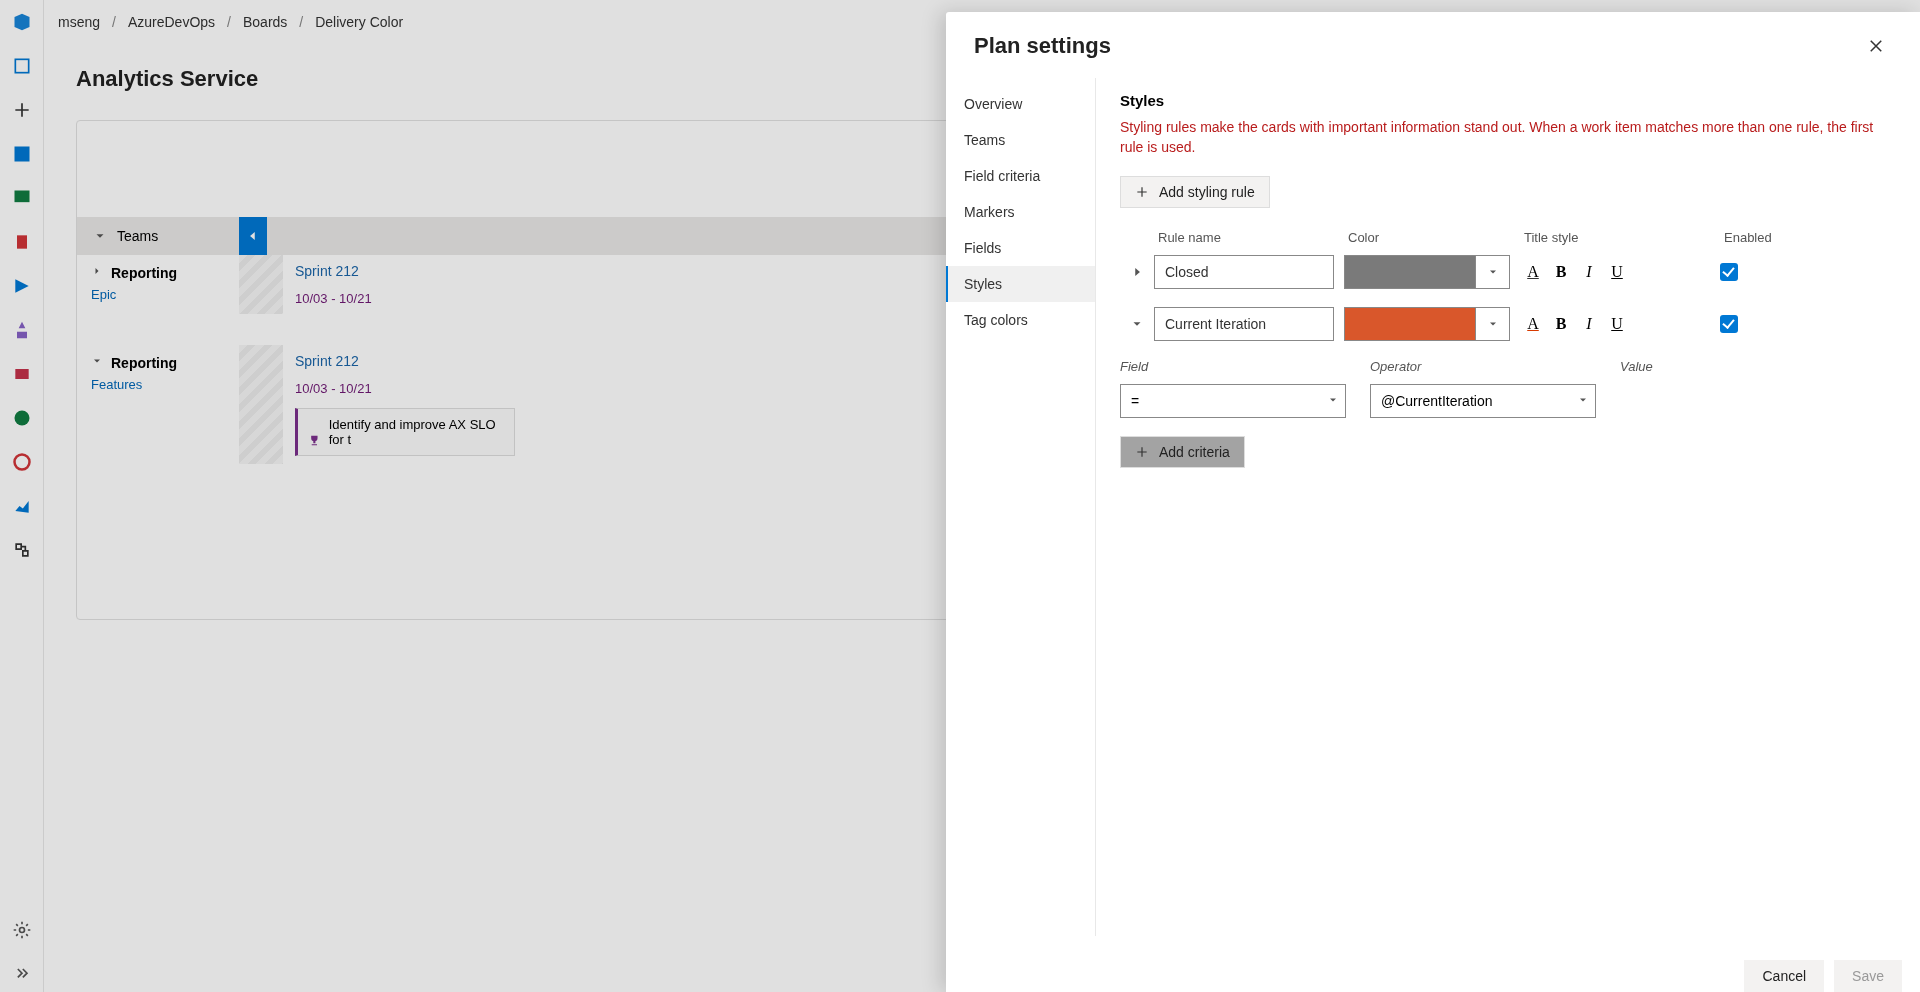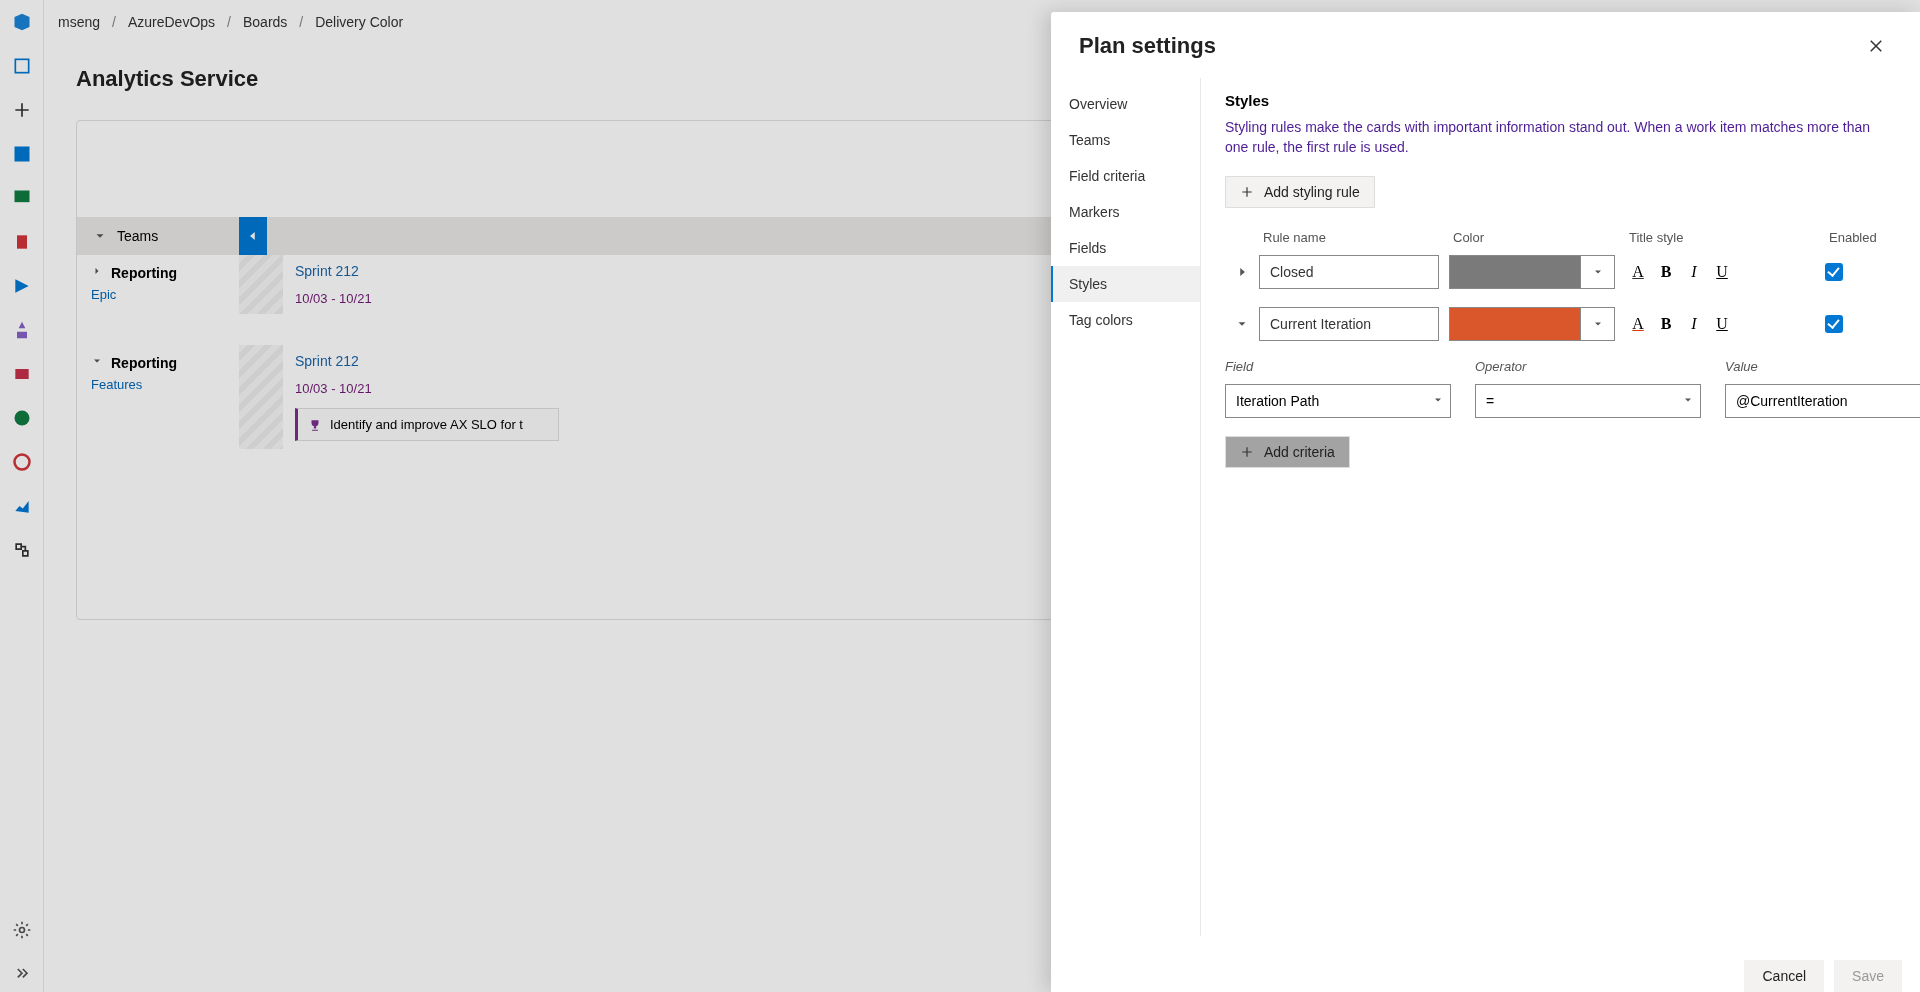--- a/index.html
+++ b/index.html
@@ -18,33 +18,33 @@
 
 
 .main { position: absolute; left: 44px; top: 44px; right: 0; bottom: 0; padding: 22px 32px; }
 .main h1 { font-size: 22px; font-weight: 600; color: #222; margin-bottom: 28px; }
 .plan-area { border: 1px solid #e1e1e1; border-radius: 4px; padding: 0; height: 500px; position: relative; overflow: hidden; }
 
 
 .dim { position: absolute; inset: 0; background: rgba(0,0,0,0.12); }
 
 
-.panel { position: absolute; top: 12px; right: 0; bottom: 0; width: 869px; background: #fff; box-shadow: -6px 0 20px rgba(0,0,0,0.15); border-top-left-radius: 3px; display: flex; flex-direction: column; }
+.panel { position: absolute; top: 12px; right: 0; bottom: 0; width: 974px; background: #fff; box-shadow: -6px 0 20px rgba(0,0,0,0.15); border-top-left-radius: 3px; display: flex; flex-direction: column; }
 .panel-head { padding: 18px 28px 16px; display: flex; align-items: center; }
 .panel-head h2 { font-size: 22px; font-weight: 600; color: #222; }
 .panel-head .close { margin-left: auto; width: 32px; height: 32px; display: flex; align-items: center; justify-content: center; cursor: pointer; }
 
 .panel-body { flex: 1; display: flex; overflow: hidden; }
 .side-nav { width: 150px; border-right: 1px solid #e8e8e8; padding-top: 8px; }
 .side-nav .nav-item { padding: 10px 18px; font-size: 14px; color: #333; cursor: pointer; }
 .side-nav .nav-item.active { background: #f0f0f0; border-left: 2px solid #0078d4; padding-left: 16px; }
 
 .detail { flex: 1; padding: 14px 24px 16px; overflow: auto; position: relative;}
 .detail h3 { font-size: 15px; font-weight: 600; margin-bottom: 8px; }
-.detail p.desc { font-size: 14px; color: #4c1d95; line-height: 1.45; margin-bottom: 18px; max-width: 770px;}
+.detail p.desc { font-size: 14px; color: #b91c1c; line-height: 1.45; margin-bottom: 18px; max-width: 770px;}
 
 .btn { display: inline-flex; align-items: center; gap: 10px; border: 1px solid #ddd; background: #f3f2f1; padding: 7px 14px; font-size: 14px; color: #222; cursor: pointer; }
 .btn.small { background: #a3a3a3; }
 .columns-header { display: grid; grid-template-columns: 34px 190px 176px 200px 196px; gap: 0; margin-top: 22px; margin-bottom: 10px; font-size: 13px; color: #555; }
 .columns-header div { padding: 0 4px; }
 
 .rule-row { display: grid; grid-template-columns: 34px 190px 176px 200px 196px; align-items: center; margin-bottom: 18px; }
 .rule-row .expand { display: flex; align-items: center; justify-content: center; cursor: pointer; }
 .rule-row input.text { width: 180px; height: 34px; border: 1px solid #888; padding: 0 10px; font-size: 14px; color: #333; }
 .color-ctl { display: flex; width: 166px; height: 34px; border: 1px solid #888; }
@@ -74,21 +74,21 @@
 .teams-band .strip { height: 38px; background: #e9e8e6; display:flex; align-items:center; padding:0 16px; font-size:14px; gap:10px;}
 .teams-band .strip .arrow-box { position:absolute; left: 162px; top:0; width:28px; height:38px; background:#0078d4; display:flex; align-items:center; justify-content:center;}
 .below { display:flex; }
 .below .meta { width:162px; padding:10px 14px; font-size:14px;}
 .below .meta .title { font-weight:600; display:flex; align-items:flex-start; gap:8px; margin-bottom:6px;}
 .below .meta .back { color:#0067b8; font-size:13px;}
 .below .hatch { width:44px; background: repeating-linear-gradient(135deg,#f5f5f5 0 6px,#ebebeb 6px 12px);}
 .below .sprint { padding:8px 12px; font-size:14px;}
 .below .sprint .stitle { color:#1b65a8;}
 .below .sprint .sdates { color:#701a75; font-size:13px; margin-top:12px;}
-.card-box { margin-top:12px; border:1px solid #ddd; border-left:3px solid #7b2f8c; background:#fbfbfb; padding:8px 10px; font-size:13px; display:flex; gap:8px; align-items:flex-end; width:264px;}
+.card-box { margin-top:12px; border:1px solid #ddd; border-left:3px solid #7b2f8c; background:#fbfbfb; padding:8px 10px; font-size:13px; display:flex; gap:8px; align-items:flex-end; width:220px;}
 </style>
 </head>
 <body>
 
 <div class="rail">
   <div class="item">
       <svg class="ico" viewBox="0 0 24 24">
         <path fill="#0078d4" d="M3 6l9-4 9 4v12l-9 4-9-4z" opacity="0.9"></path>
       </svg>
     </div>
@@ -334,28 +334,20 @@
       </div>
 
       <div class="criteria-hdr">
         <div>Field</div>
         <div>Operator</div>
         <div>Value</div>
       </div>
       <div class="criteria-row">
         <div>
             <div class="sel">
-              <span>Iteration Path</span>
-              <span class="dd"><svg width="12" height="12" viewBox="0 0 24 24">
-                  <path fill="#555" d="M6 9l6 6 6-6z"></path>
-                </svg></span>
-            </div>
-          </div>
-        <div>
-            <div class="sel">
               <span>=</span>
               <span class="dd"><svg width="12" height="12" viewBox="0 0 24 24">
                   <path fill="#555" d="M6 9l6 6 6-6z"></path>
                 </svg></span>
             </div>
           </div>
         <div>
             <div class="sel">
               <span>@CurrentIteration</span>
               <span class="dd"><svg width="12" height="12" viewBox="0 0 24 24">

